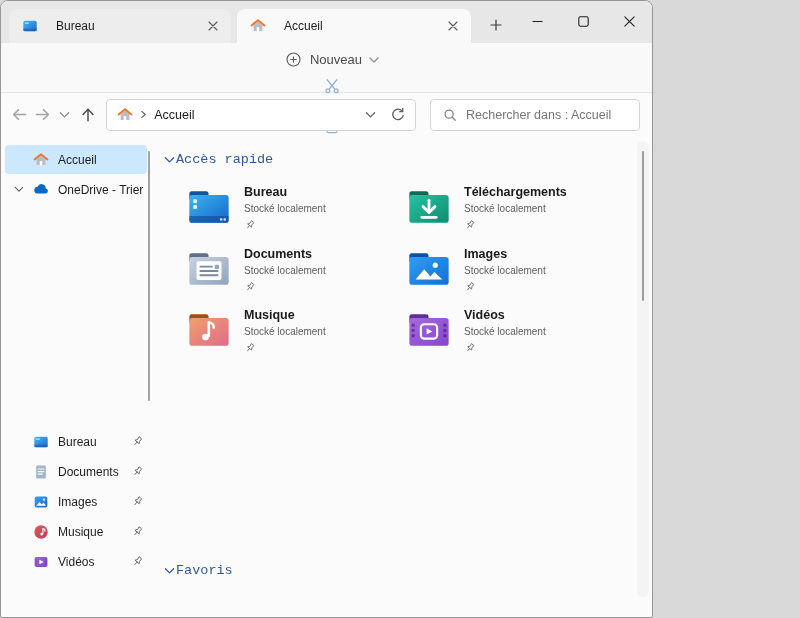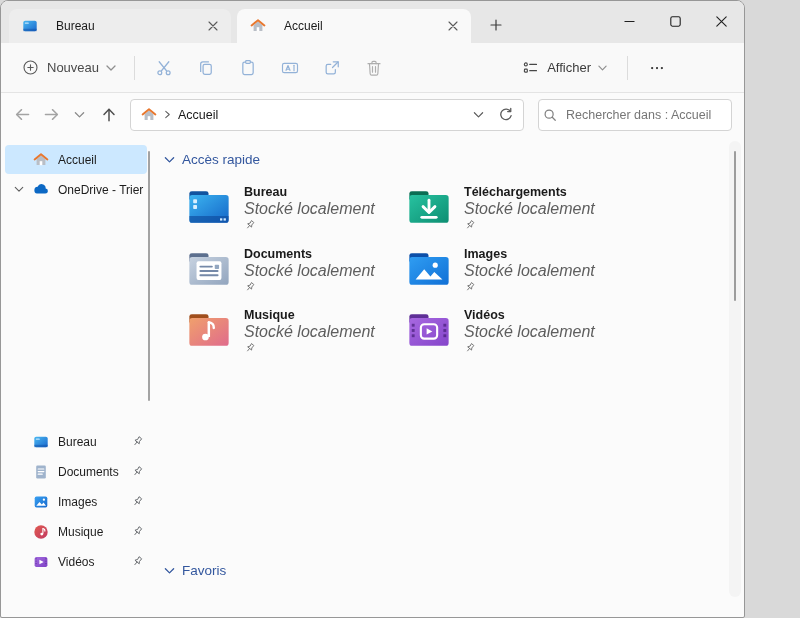--- a/index.html
+++ b/index.html
@@ -1,32 +1,32 @@
 <!DOCTYPE html>
 <html><head>
 <meta charset="utf-8">
 <style>
   * { margin:0; padding:0; box-sizing:border-box; }
   html,body { background:#d9d9d9; font-family:"Liberation Sans", sans-serif; }
-  .window { position:relative; width:745px; height:618px; background:#fbfbfb;
+  .window { position:relative; width:653px; height:618px; background:#fbfbfb;
             border:1px solid #979797; border-radius:8px 8px 2px 2px; overflow:hidden; }
 
   
   .tabbar { height:42px; background:#e7e7e7; display:flex; align-items:flex-end; padding-left:8px; position:relative; }
   .tab { height:34px; border-radius:8px 8px 0 0; display:flex; align-items:center; gap:9px; padding:0 8px 0 13px; }
   .tab.inactive { width:222px; background:#ededed; margin-right:6px; }
   .tab.active   { width:234px; background:#f9f9f9; }
   .tablabel { flex:1; font-size:12px; color:#1b1b1b; white-space:nowrap; overflow:hidden; }
   .tabclose { width:20px; height:20px; border-radius:4px; display:flex; align-items:center; justify-content:center; color:#5a5a5a; cursor:default; }
   .newtab { width:30px; height:28px; margin:0 0 4px 10px; display:flex; align-items:center; justify-content:center; color:#3c3c3c; border-radius:4px; }
   .wincontrols { position:absolute; right:0; top:0; height:40px; display:flex; }
   .winbtn { width:46px; height:40px; display:flex; align-items:center; justify-content:center; color:#1f1f1f; }
 
   
-  .toolbar { height:50px; background:#f9f9f9; border-bottom:1px solid #e4e4e4; display:flex; align-items:center; padding:0 0 0 10px; }
+  .toolbar { height:50px; background:#f9f9f9; border-bottom:1px solid #e4e4e4; display:flex; align-items:center; padding:0 0 0 10px;flex-direction:column; }
   .nouveau { display:flex; align-items:center; gap:7px; padding:7px 10px; border-radius:4px; color:#4a4a4a; font-size:13px; }
   .tbsep { width:1px; height:24px; background:#dcdcdc; margin:0 8px; }
   .tbbtn { width:42px; height:36px; display:flex; align-items:center; justify-content:center; border-radius:4px; }
   .ico-blue { color:#93b2d8; }
   .ico-gray { color:#aeaeae; }
   .tbright { margin-left:auto; margin-right:70px; display:flex; align-items:center; gap:4px; }
   .tbdrop { display:flex; align-items:center; gap:7px; padding:7px 8px; border-radius:4px; font-size:13px; }
   .lbl-dis { color:#9d9d9d; }
   .lbl-en  { color:#3b3b3b; }
   .chevc { color:#8f8f8f; display:flex; }
@@ -36,47 +36,47 @@
   .navbar { height:43px; display:flex; align-items:center; padding:0 12px 0 8px; background:#fbfbfb; }
   .navbtn { width:30px; height:30px; display:flex; align-items:center; justify-content:center; border-radius:4px; margin-right:2px; }
   .nav-dis { color:#a3a3a3; } .nav-mid { color:#8a8a8a; } .nav-en { color:#4f4f4f; }
   .crumbbox { height:32px; width:440px; margin-left:6px; background:#fff; border:1px solid #d4d4d4; border-radius:4px;
               display:flex; align-items:center; padding:0 4px 0 10px; }
   .crumbsep { margin:0 7px; display:flex; color:#5f5f5f; }
   .crumblabel { font-size:12.5px; color:#191919; }
   .crumbright { margin-left:auto; display:flex; align-items:center; }
   .crumbbtn { width:27px; height:26px; display:flex; align-items:center; justify-content:center; color:#5c5c5c; border-radius:4px; }
   .searchbox { height:32px; flex:1; margin-left:14px; background:#fff; border:1px solid #d4d4d4; border-radius:4px;
-               display:flex; align-items:center; padding:0 4px; gap:9px; color:#818181; }
+               display:flex; align-items:center; padding:0 12px; gap:9px; color:#818181; }
   .searchbox input { border:none; outline:none; flex:1; min-width:0; font-size:12.5px; color:#333; background:transparent; font-family:inherit; }
   .searchbox input::placeholder { color:#767676; opacity:1; }
 
   
   .content { position:absolute; top:136px; left:0; right:0; bottom:18px; display:flex; background:#fbfbfb; }
   .sidebar { width:160px; flex:none; position:relative; padding-top:8px; }
   .side-item { height:29px; margin:0 14px 1px 4px; border-radius:4px; display:flex; align-items:center; font-size:12px; color:#1d1d1d; }
   .side-item.sel { background:#cce8ff; }
   .chevslot { width:28px; display:flex; align-items:center; justify-content:center; color:#5f5f5f; flex:none; }
   .sideicon { width:16px; height:16px; flex:none; margin-right:9px; display:flex; }
   .sidelabel { white-space:nowrap; overflow:hidden; flex:1; }
   .sidepin { width:13px; height:13px; color:#63666a; flex:none; margin:0 3px 0 4px; display:flex; }
   .pinned { position:absolute; top:290px; left:0; right:0; }
   .side-scroll { position:absolute; left:147px; top:14px; width:2px; height:250px; background:#a3a3a3; border-radius:1px; }
 
   .main { flex:1; position:relative; }
-  .sec-header { position:absolute; display:flex; align-items:center; gap:7px; color:#33579e; font-size:13.5px; }
+  .sec-header { position:absolute; display:flex; align-items:center; gap:1px; color:#33579e; font-size:13.5px;font-family:Liberation Mono, monospace; }
   .schev { display:flex; color:#33579e; }
   .qa  { top:15px; left:3px; }
   .fav { top:426px; left:3px;justify-content:space-between; }
   .tiles { position:absolute; top:47px; left:25px; display:grid; grid-template-columns:220px 220px; grid-auto-rows:61.5px; }
   .tile { display:flex; gap:12px; align-items:flex-start; }
   .folder { width:46px; height:46px; flex:none; }
   .tinfo { padding-top:1px; }
   .tname { font-size:12.5px; font-weight:600; color:#1a1a1a; line-height:15px; }
-  .tstatus { font-size:16px; color:#5e5e5e; line-height:15px; margin-top:1px;font-style:italic; }
+  .tstatus { font-size:10px; color:#5e5e5e; line-height:15px; margin-top:1px; }
   .tpin { width:12px; height:12px; color:#767676; margin-top:3px; display:flex; }
   .main-scroll { position:absolute; top:4px; right:3px; width:12px; bottom:2px; background:#f4f4f4; border-radius:6px; }
   .main-thumb { position:absolute; top:10px; left:5px; width:2px; height:150px; background:#9c9c9c; border-radius:1px; }
 
   
   .statusbar { position:absolute; left:0; right:0; bottom:0; height:18px; display:flex; align-items:center;
                padding-left:18px; font-size:11.5px; color:#2f3f63; background:#fdfdfd; border-top:1px solid #ededed; }
   .st-sep { width:1px; height:11px; background:#d6d6d6; margin-left:10px; }
   .st-right { margin-left:auto; display:flex; align-items:center; gap:10px; padding-right:10px; color:#3a3a3a; }
   .stbtn { display:flex; align-items:center; justify-content:center; width:18px; height:16px; }

